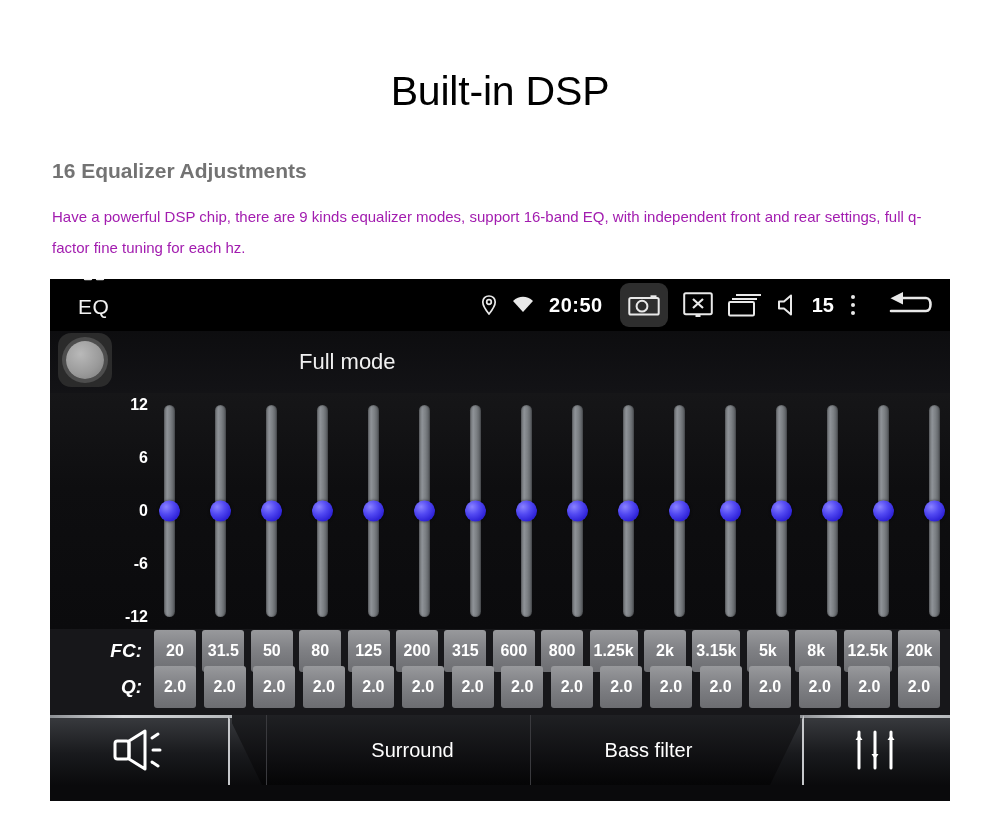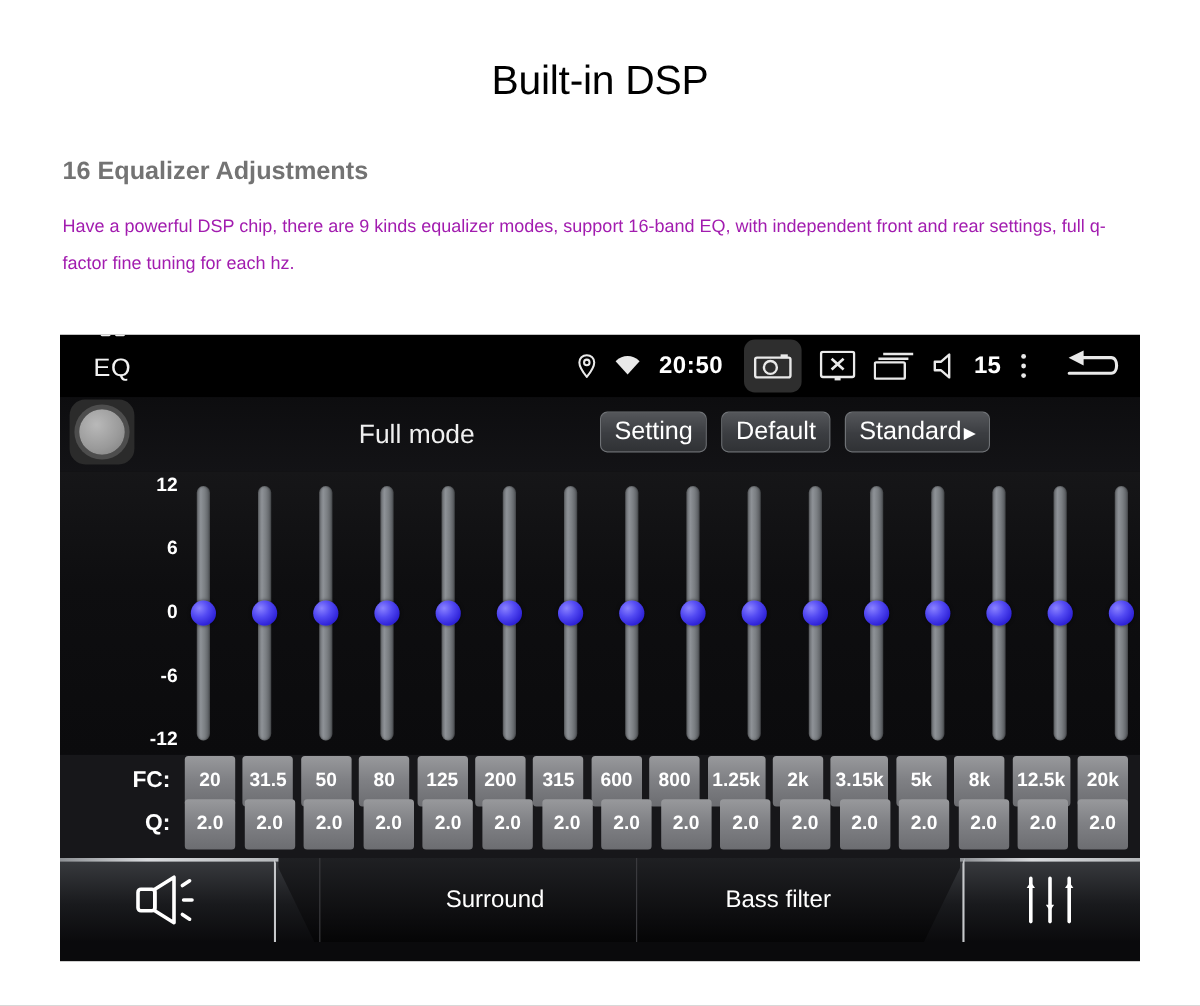--- a/index.html
+++ b/index.html
@@ -11,25 +11,25 @@
     width: 1000px;
     height: 838px;
     font-family: "Liberation Sans", sans-serif;
     overflow: hidden;
     position: relative;
   }
 
   
   .doc-title {
     text-align: center;
-    font-size: 34px;
+    font-size: 41px;
     font-weight: 400;
     color: #000000;
     margin: 0;
-    padding-top: 48px;
+    padding-top: 68px;
     letter-spacing: -0.2px;
   }
   .doc-subtitle {
     font-size: 21px;
     font-weight: bold;
     color: #737373;
     margin: 0;
     padding: 44px 0 0 52px;
   }
   .doc-body {
@@ -252,20 +252,21 @@
     margin-bottom: 4px;
   }
   .rowlabel {
     width: 104px;
     text-align: right;
     padding-right: 12px;
     box-sizing: border-box;
     font-size: 19px;
     font-weight: bold;
     color: #ffffff;
+    font-style: italic;
   }
   .cells {
     flex: 1;
     display: flex;
     justify-content: space-between;
     padding-right: 10px;
   }
   .cell {
     min-width: 42px;
     height: 42px;
@@ -424,32 +425,20 @@
         </svg>
       </span>
     </div>
   </div>
 
   <div class="moderow">
     <div class="round-btn">
         <span></span>
       </div>
     <div class="fullmode">Full mode</div>
-    <div class="mode-buttons">
-      <div class="mbtn">
-        <span>Setting</span>
-      </div>
-      <div class="mbtn">
-        <span>Default</span>
-      </div>
-      <div class="mbtn">
-        <span>Standard</span>
-        <span class="arrow">▶</span>
-      </div>
-    </div>
   </div>
 
   <div class="eqarea">
     <div class="yaxis">
         <div class="ylab" style="top: 12px;">12</div>
         <div class="ylab" style="top: 65px;">6</div>
         <div class="ylab" style="top: 118px;">0</div>
         <div class="ylab" style="top: 171px;">-6</div>
         <div class="ylab" style="top: 224px;">-12</div>
       </div>

